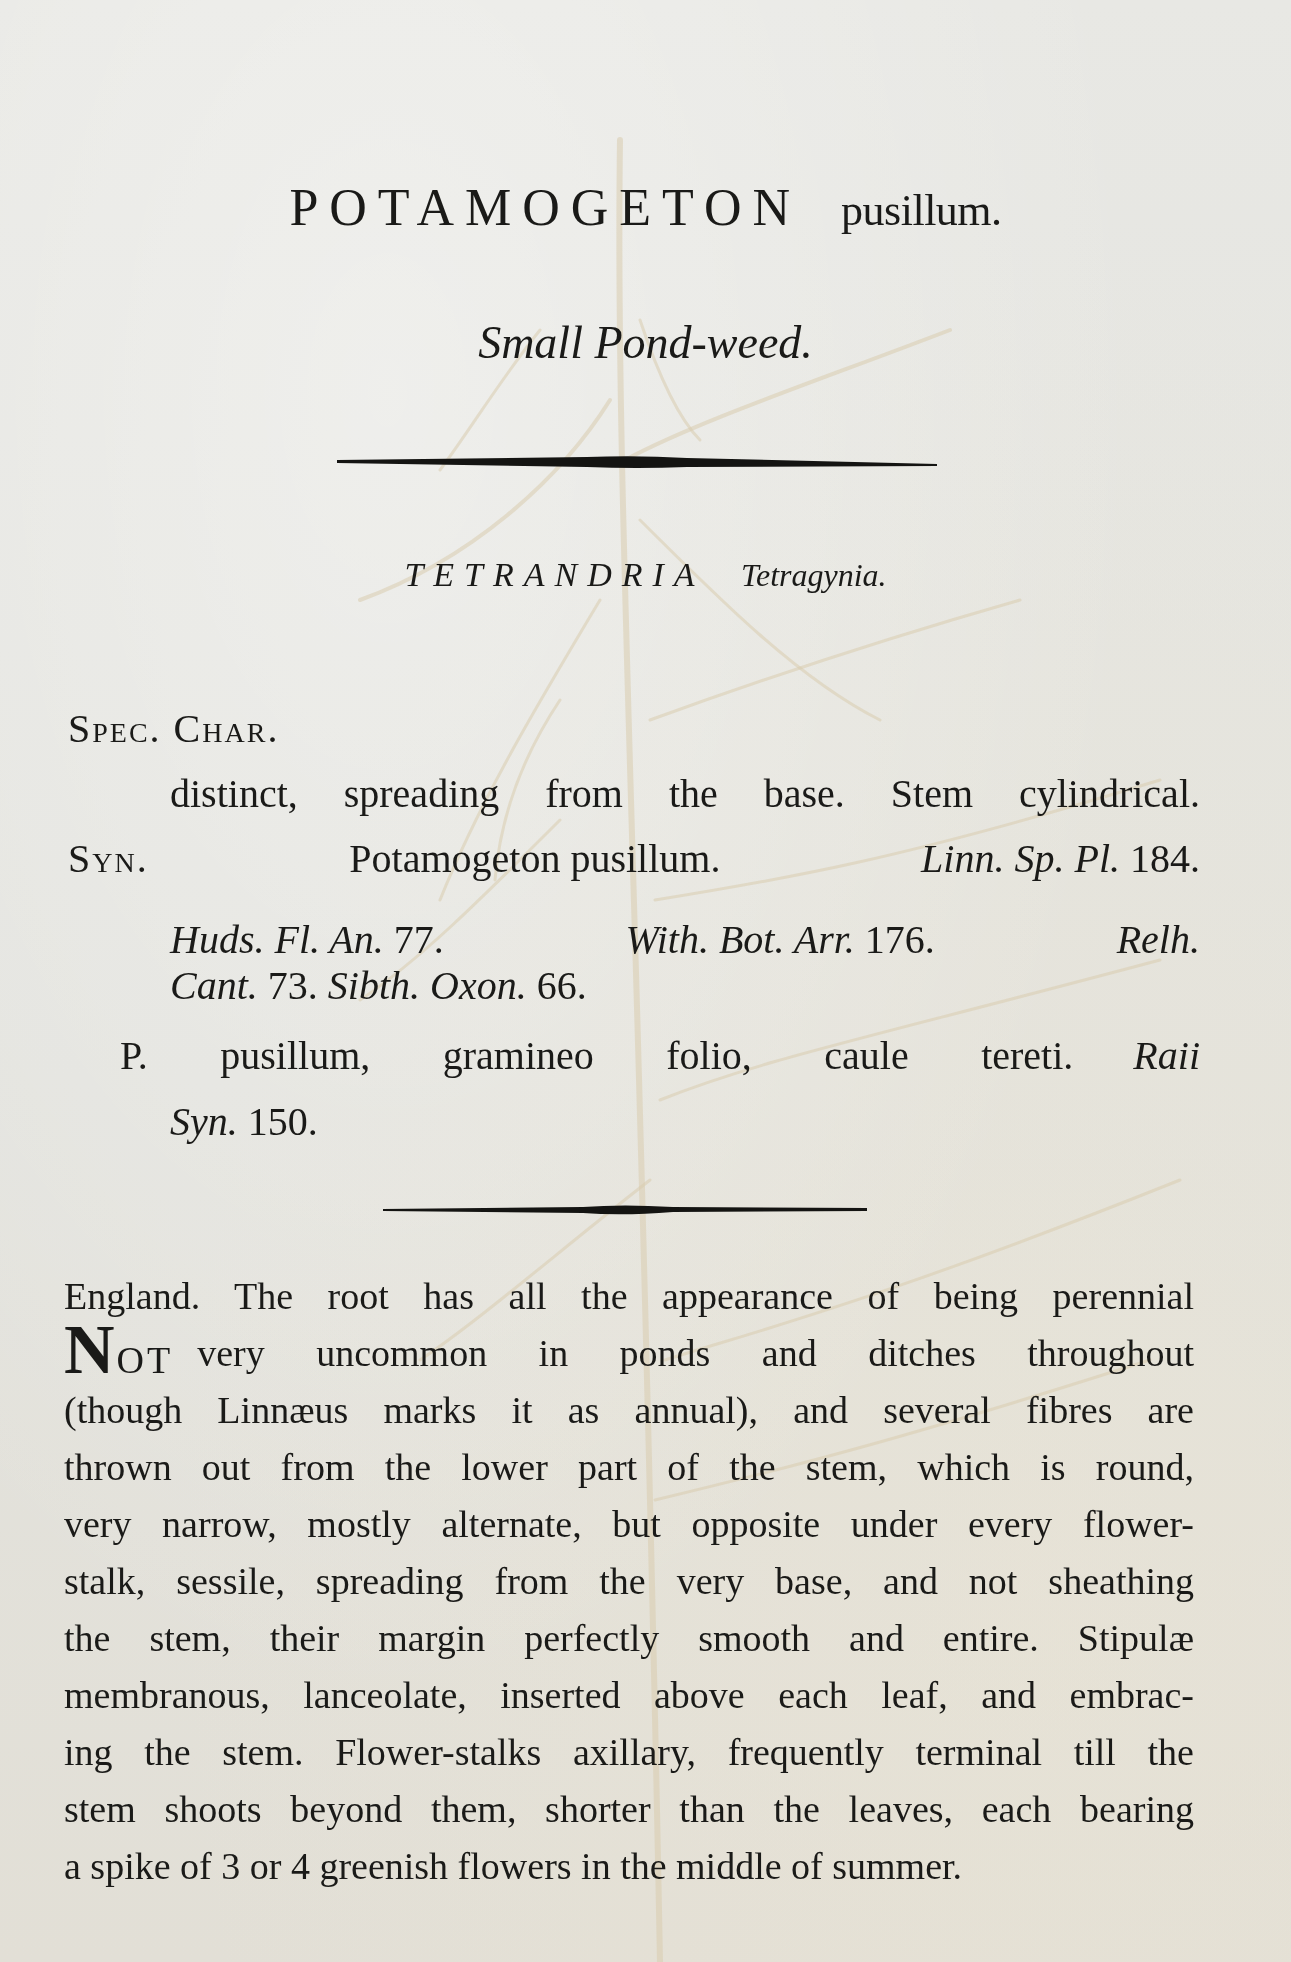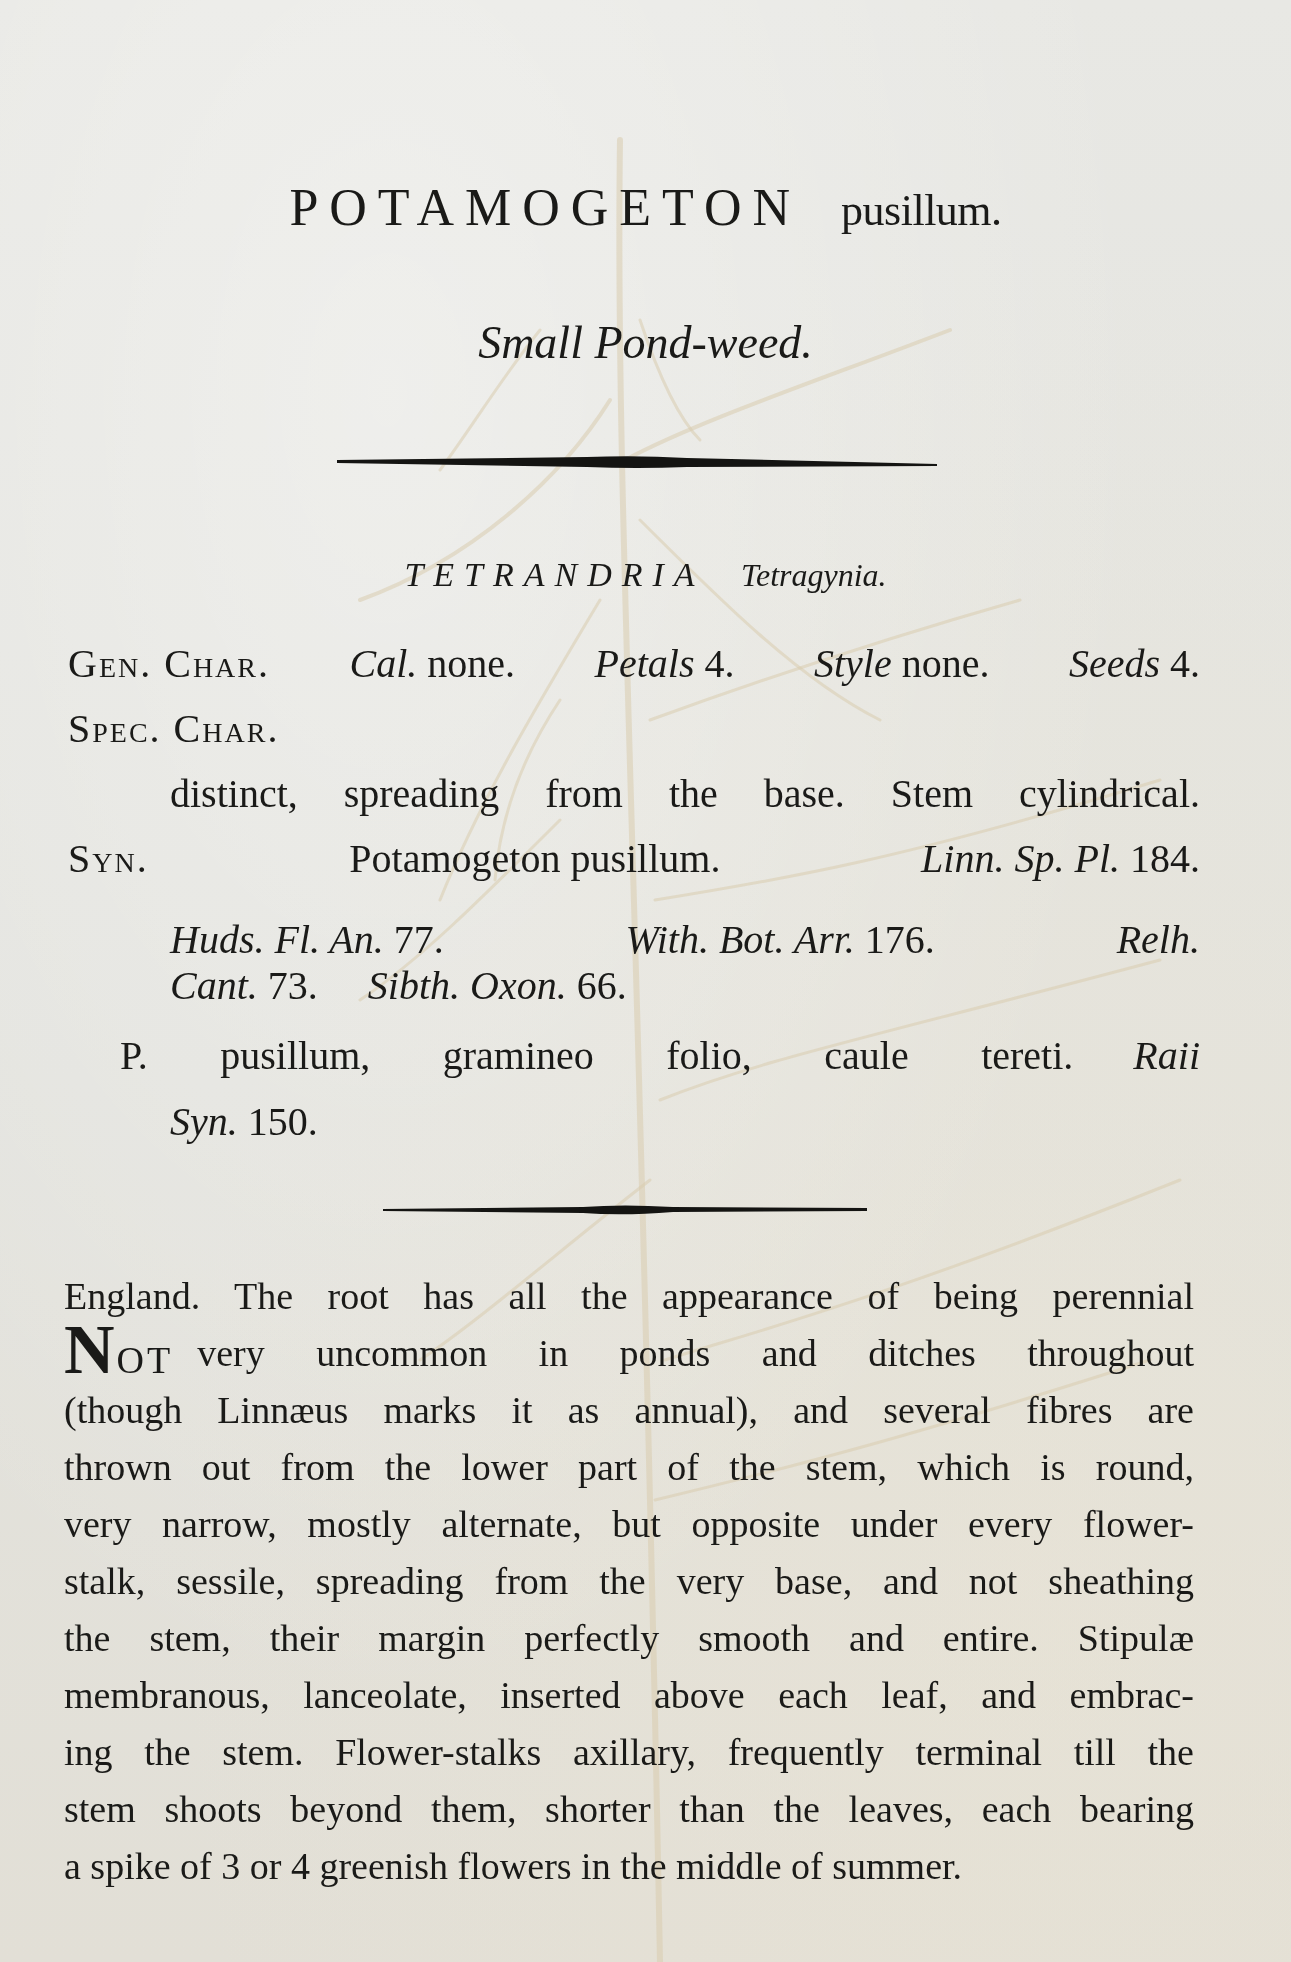--- a/index.html
+++ b/index.html
@@ -148,39 +148,20 @@
     <svg width="600" height="14" viewBox="0 0 600 14">
       <path d="M0 5 L 250 2 Q 300 0 350 3 L 600 9 L 600 11 L 350 12 Q 300 14 250 12 L 0 8 Z" fill="#141412"></path>
     </svg>
   </div>
 
   <div class="abs classification">
     <span class="cls">TETRANDRIA</span>
     <span class="order">Tetragynia.</span>
   </div>
 
-  <div class="abs char-line justify" style="top:640px; left:68px; width:1132px;">
-    <span class="sc">Gen. Char.</span>
-    <span>
-      <span class="it">Cal.</span>
-      <span>none.</span>
-    </span>
-    <span>
-      <span class="it">Petals</span>
-      <span>4.</span>
-    </span>
-    <span>
-      <span class="it">Style</span>
-      <span>none.</span>
-    </span>
-    <span>
-      <span class="it">Seeds</span>
-      <span>4.</span>
-    </span>
-  </div>
 
   <div class="abs char-line" style="top:705px; left:68px; width:1132px; display:flex; gap:50px;justify-content:space-between;">
     <span class="sc">Spec. Char.</span>
   </div>
   <div class="abs char-line" style="top:770px; left:170px; width:1030px; text-align:justify; text-align-last:justify;">distinct, spreading from the base.  Stem cylindrical.</div>
 
   <div class="abs char-line justify" style="top:835px; left:68px; width:1132px;">
     <span class="sc">Syn.</span>
     <span>Potamogeton pusillum.</span>
     <span>
@@ -197,21 +178,21 @@
     <span>
       <span class="it">With. Bot. Arr.</span>
       <span>176.</span>
     </span>
     <span class="it">Relh.</span>
   </div>
 
   <div class="abs char-line" style="top:962px; left:170px;">
     <span class="it">Cant.</span>
     <span>73.</span>
-    <span style="margin-left:40px;" class="it">Sibth. Oxon.</span>
+    <span style="" class="it">Sibth. Oxon.</span>
     <span>66.</span>
   </div>
 
   <div class="abs char-line justify" style="top:1032px; left:120px; width:1080px;">
     <span style="flex:1; text-align:justify; text-align-last:justify; margin-right:60px;">P. pusillum, gramineo folio, caule tereti.</span>
     <span class="it">Raii</span>
   </div>
 
   <div class="abs char-line" style="top:1098px; left:170px;">
     <span class="it">Syn.</span>

